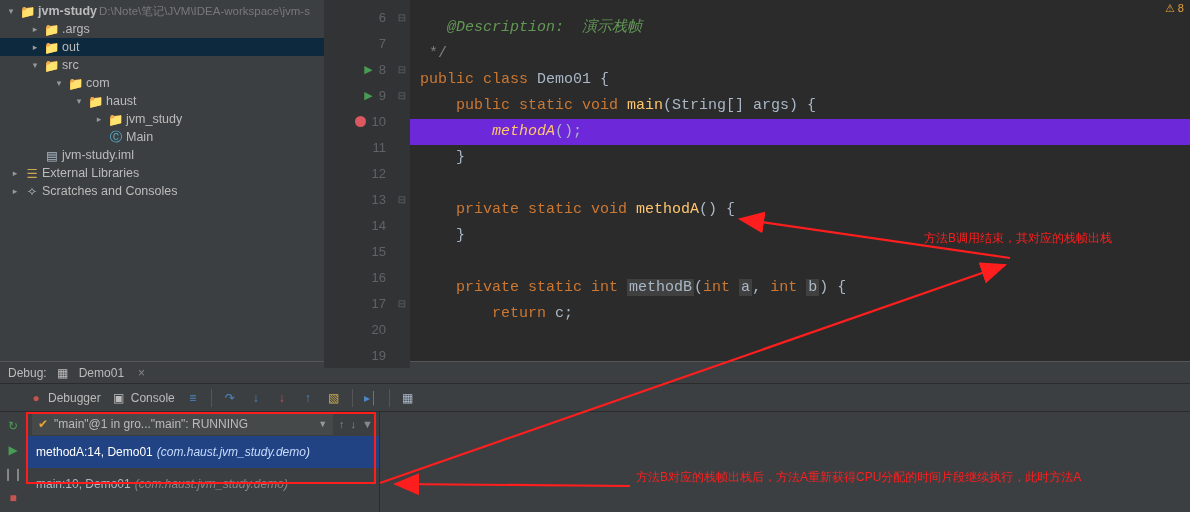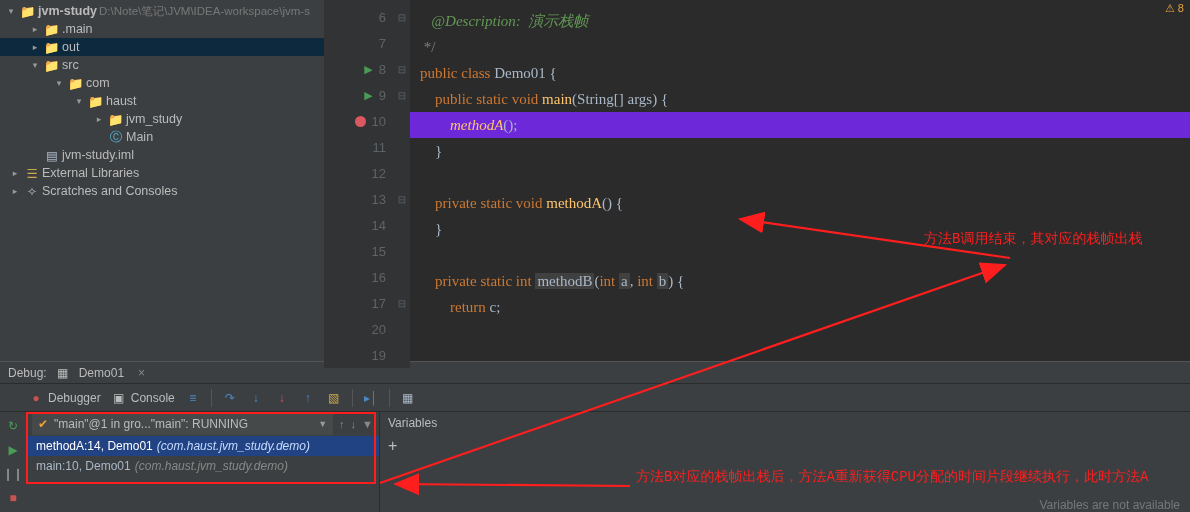--- a/index.html
+++ b/index.html
@@ -75,22 +75,22 @@
     gap:6px;
   }
   .run-tri { color:#499c54; font-size:11px; }
   .bp { width:11px; height:11px; border-radius:50%; background:#db5860; }
 
   .fold-col { width:16px; background:#313335; padding-top:4px; }
   .fline { height:26px; display:flex; align-items:center; justify-content:center; color:#606366; font-size:10px; }
 
   .code {
     flex:1;
-    padding-top:8px;
-    font-family: Liberation Serif, serif;
+    padding-top:15px;
+    font-family: Liberation Mono, monospace;
     font-size: 15px;
     line-height: 26px;
   }
   .cline { height:26px; padding-left:10px; white-space:pre; }
   .cline.hl10 { background:#6d28d9; }
   .cline.hl14 { background:#214283; }
 
   .kw { color:#cc7832; }
   .mth{ color:#ffc66d; }
   .mthI{ color:#ffc66d; font-style:italic; }
@@ -170,21 +170,21 @@
     height:22px;
     padding:0 6px;
     color:#bbb;
     font-size:12px;
     gap:6px;
   }
   .chev{ color:#999; font-size:9px; margin-left:auto; }
   .arrow-btn{ color:#888; font-size:11px; }
 
   .stack-row{
-    height:20px;
+    height:32px;
     display:flex;
     align-items:center;
     padding:0 10px;
     font-size:12px;
     gap:4px;
   }
   .stack-row.sel{
     background:#214283;
     color:#fff;
   }
@@ -221,22 +221,22 @@
     right:10px;
     bottom:0;
     color:#777;
     font-size:12px;
   }
 
   
   .anno {
     position:absolute;
     color:#ff1e1e;
-    font-size:14px;
-    font-family:Liberation Mono, monospace;
+    font-size:12px;
+    font-family:Liberation Sans, sans-serif;
     pointer-events:none;
   }
   svg.anno-svg{
     position:absolute;
     pointer-events:none;
   }
 
   
   .tree-row.selected { background:#0d293e; }
   .out-folder { color:#cc7832; }
@@ -250,21 +250,21 @@
   <div class="project-tree">
     <div class="tree-row">
       <span class="tw">▾</span>
       <span class="fi">📁</span>
       <b class="tree-label">jvm-study</b>
       <span class="tree-path"> D:\Note\笔记\JVM\IDEA-workspace\jvm-s</span>
     </div>
     <div class="tree-row" style="padding-left:28px">
       <span class="tw">▸</span>
       <span class="fi">📁</span>
-      <span class="tree-label">.main</span>
+      <span class="tree-label">.args</span>
     </div>
     <div class="tree-row selected" style="padding-left:28px">
       <span class="tw">▸</span>
       <span class="fi out-folder">📁</span>
       <span class="tree-label">out</span>
     </div>
     <div class="tree-row" style="padding-left:28px">
       <span class="tw">▾</span>
       <span class="fi" style="color:#4a88c7">📁</span>
       <span class="tree-label">src</span>
@@ -443,29 +443,20 @@
       <div class="stack-row sel">
         <span>methodA:14, Demo01</span>
         <span class="stack-pkg"> (com.haust.jvm_study.demo)</span>
       </div>
       <div class="stack-row">
         <span>main:10, Demo01</span>
         <span class="stack-pkg"> (com.haust.jvm_study.demo)</span>
       </div>
     </div>
 
-    <div class="vars">
-      <div class="vars-header">Variables</div>
-      <div class="vars-tool">
-        <span style="color:#bbb;font-size:16px">+</span>
-      </div>
-      <div class="vars-empty">
-        <span class="vars-not-avail">Variables are not available</span>
-      </div>
-    </div>
   </div>
 </div>
 
 <svg class="anno-svg" style="left:0;top:0" width="1190" height="512">
   <defs>
     <marker id="arrA" markerWidth="12" markerHeight="10" refX="11" refY="5" orient="auto">
       <path d="M0,0 L12,5 L0,10 Z" fill="#ff1e1e"></path>
     </marker>
   </defs>
 

